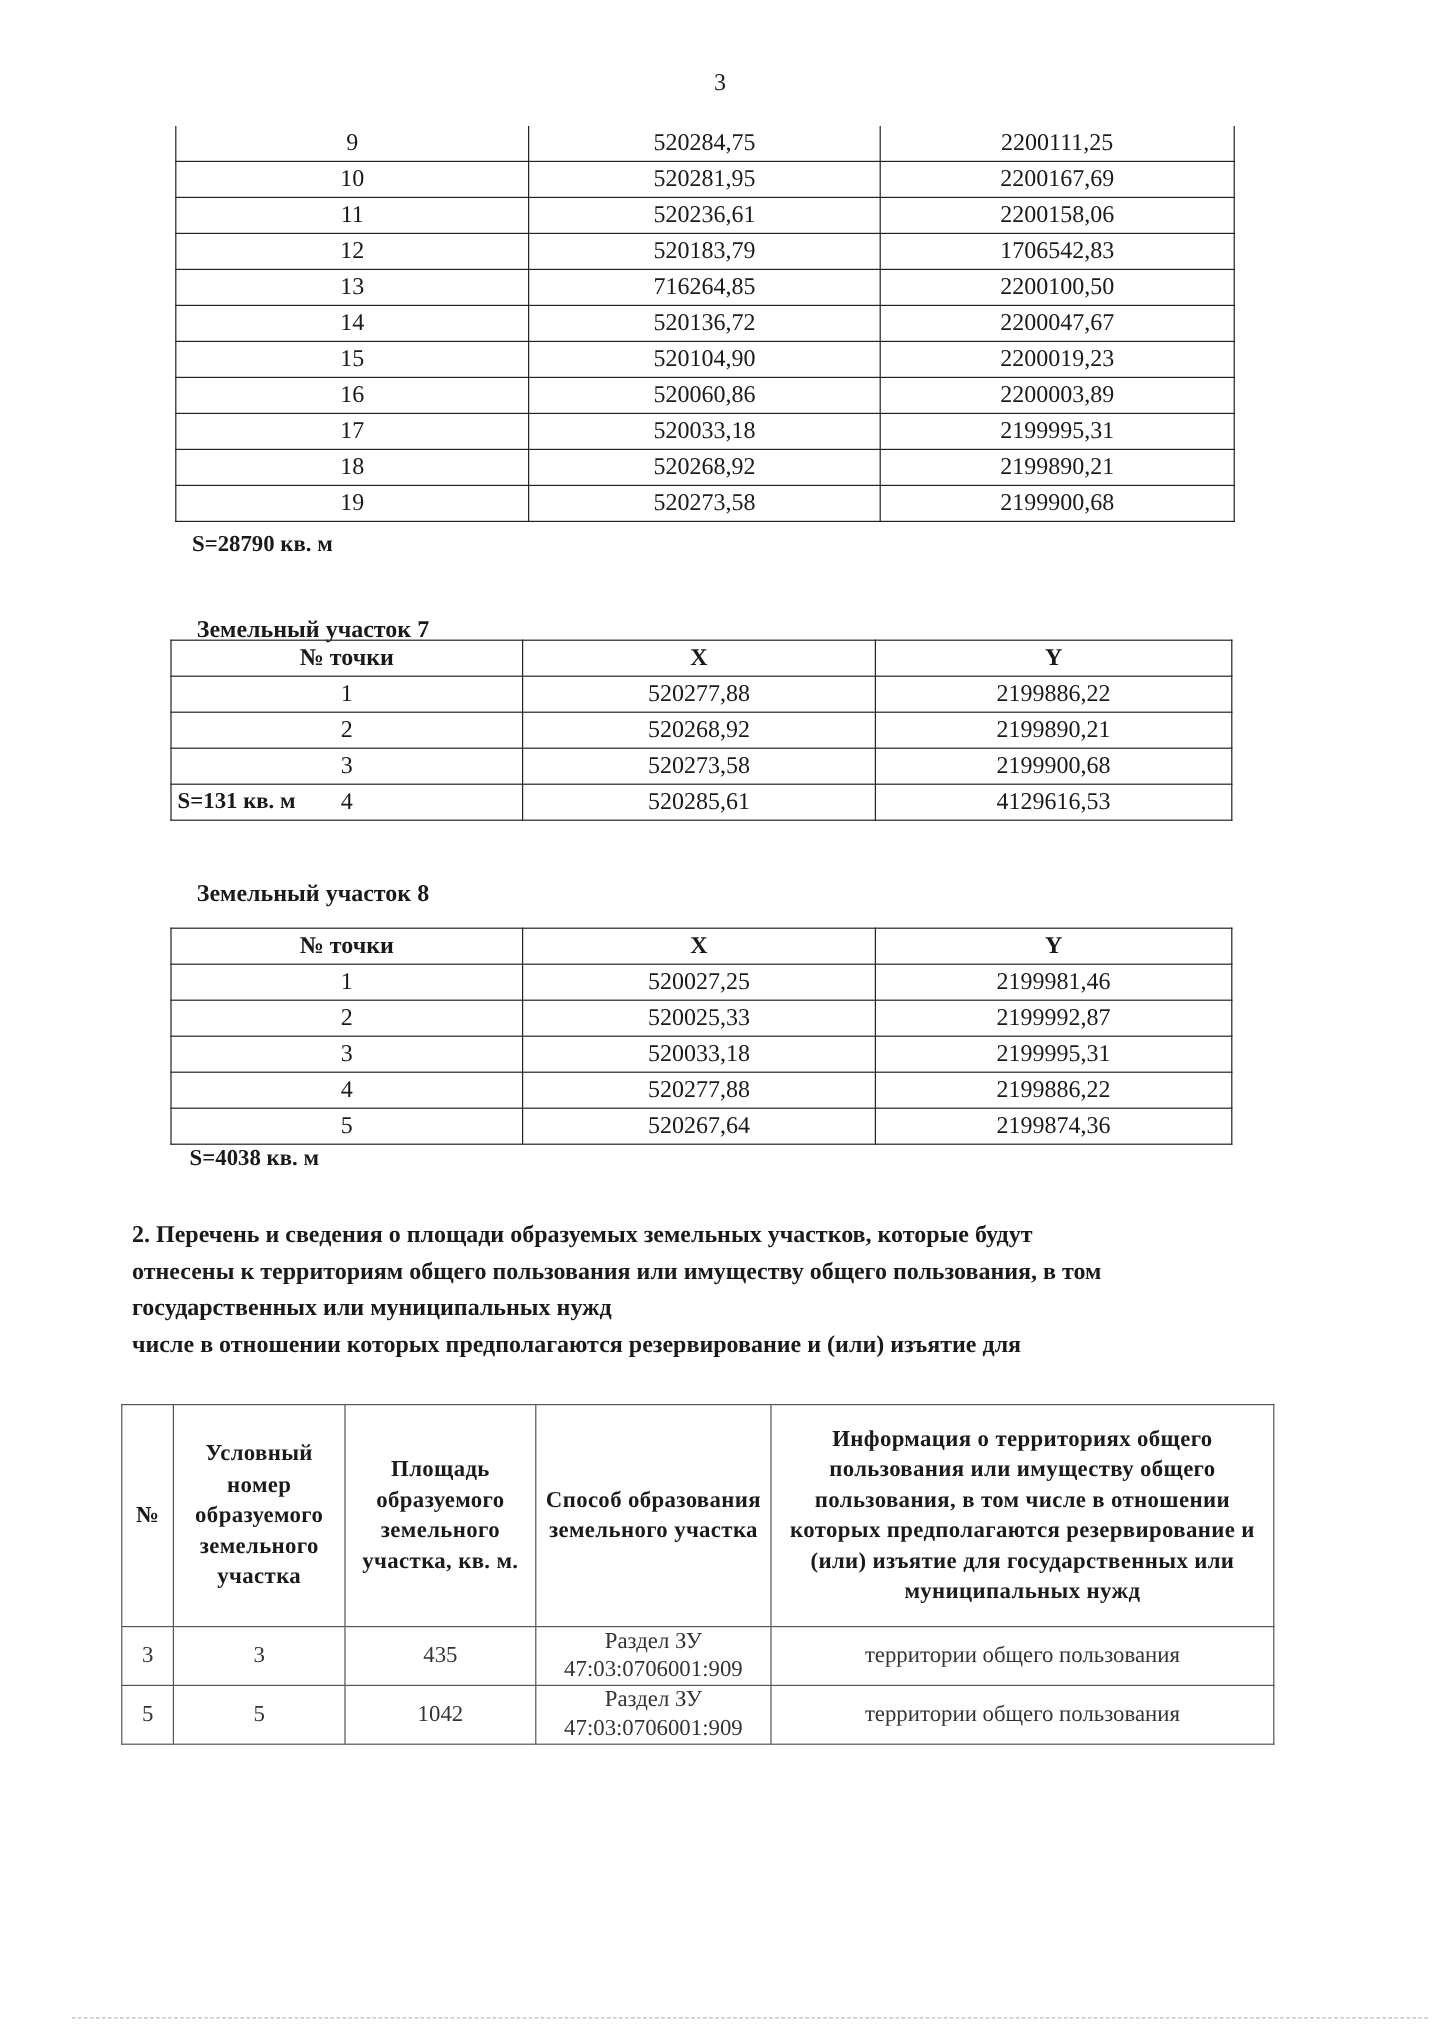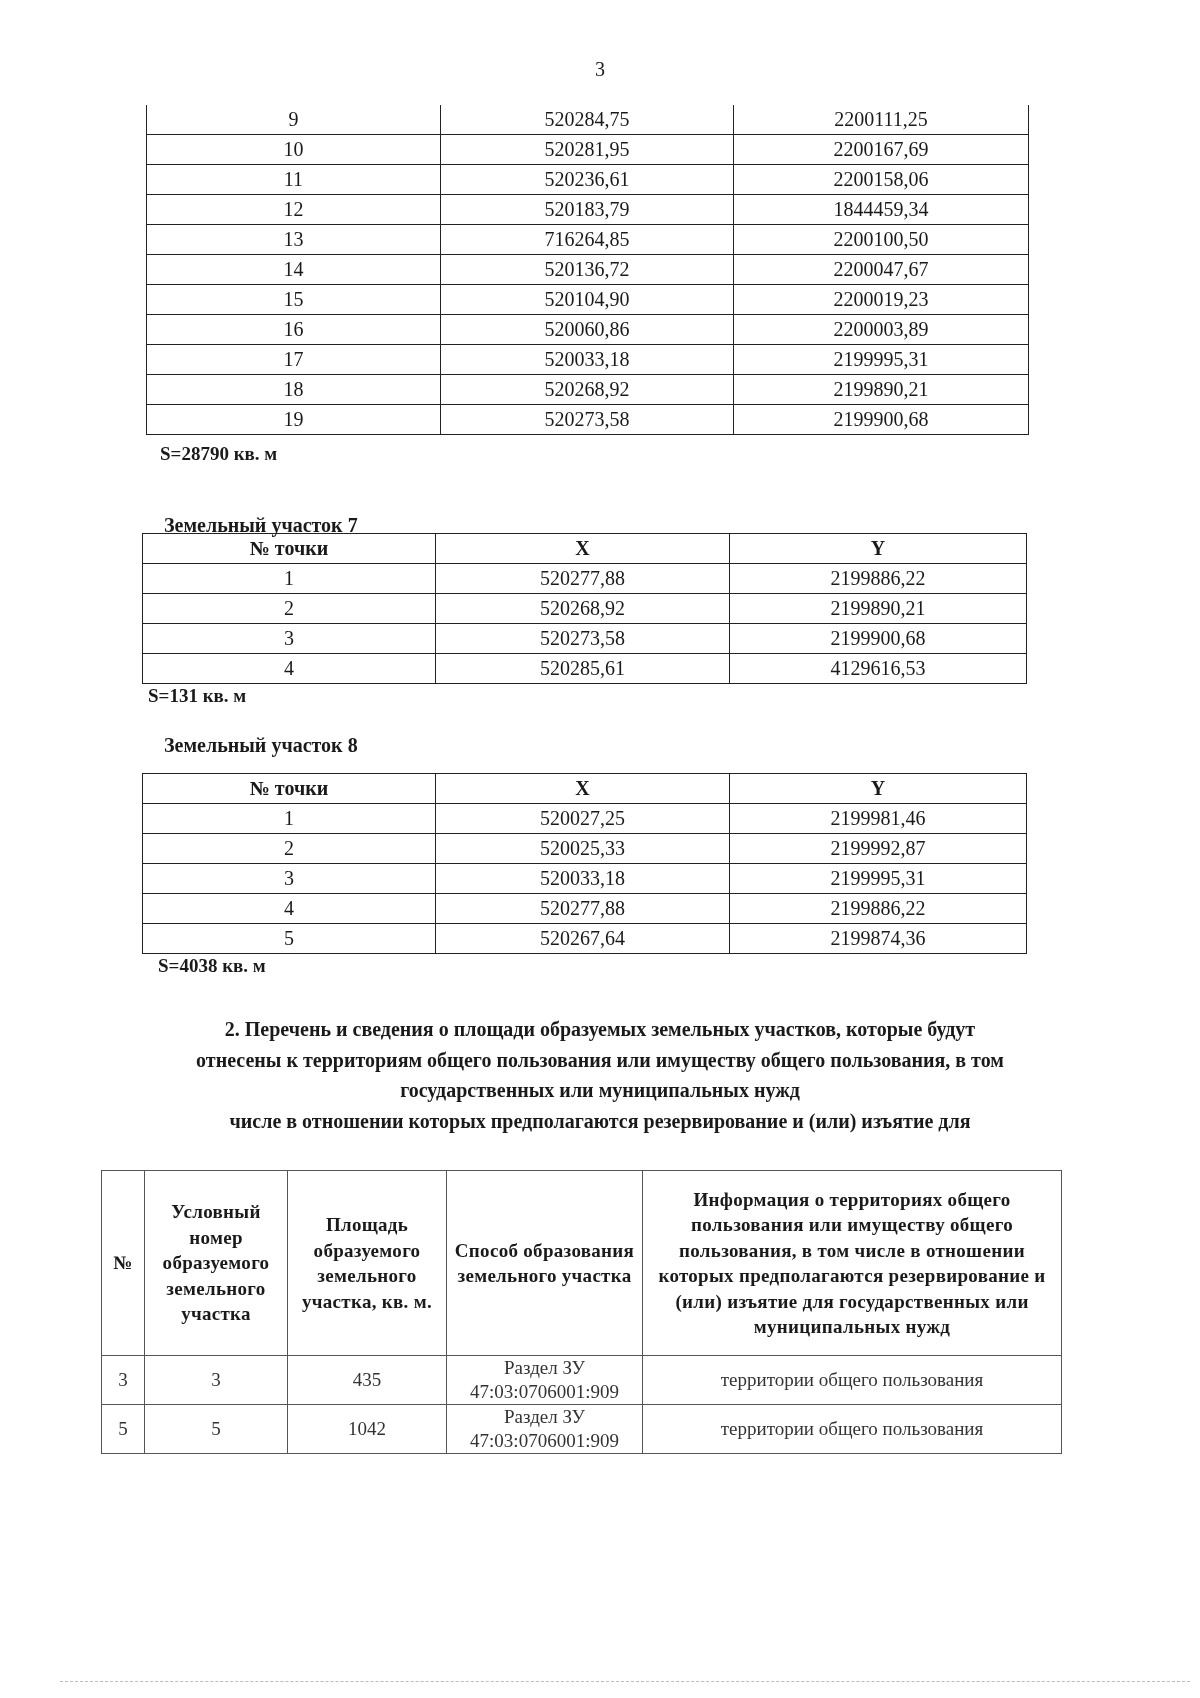--- a/index.html
+++ b/index.html
@@ -16,21 +16,21 @@
   table.coords td, table.coords th {
     border: 1.5px solid #222; text-align: center; padding: 0; height: 29px; line-height: 29px;
     font-weight: normal;
   }
   table.coords th { font-weight: bold; }
   table.coords.cont { border-top: none; }
   table.coords.cont tr:first-child td { border-top: none; }
   .area { font-weight: bold; font-size: 19px; }
   .section-title { font-weight: bold; font-size: 20px; }
   .heading {
-    left: 110px; width: 980px; top: 1014px; text-align: center;
+    left: 110px; width: 980px; top: 1014px; 
     font-weight: bold; font-size: 20px; line-height: 30.5px;
   }
   table.list {
     position: absolute; left: 101px; top: 1170px; width: 960px;
     border-collapse: collapse; table-layout: fixed; font-size: 19px;
   }
   table.list th, table.list td {
     border: 1.5px solid #555; text-align: center; vertical-align: middle; padding: 0 2px;
   }
   table.list th { font-weight: bold; line-height: 25.5px; height: 184px; letter-spacing: 0.3px; }
@@ -63,21 +63,21 @@
         <td>2200167,69</td>
       </tr>
       <tr>
         <td>11</td>
         <td>520236,61</td>
         <td>2200158,06</td>
       </tr>
       <tr>
         <td>12</td>
         <td>520183,79</td>
-        <td>1844459,34</td>
+        <td>1706542,83</td>
       </tr>
       <tr>
         <td>13</td>
         <td>716264,85</td>
         <td>2200100,50</td>
       </tr>
       <tr>
         <td>14</td>
         <td>520136,72</td>
         <td>2200047,67</td>
@@ -141,21 +141,21 @@
         <td>520273,58</td>
         <td>2199900,68</td>
       </tr>
       <tr>
         <td>4</td>
         <td>520285,61</td>
         <td>4129616,53</td>
       </tr>
     </tbody>
 </table>
-<div class="abs area" style="left:148px; top:685px;font-family:Liberation Serif, serif;">S=131 кв. м</div>
+<div class="abs area" style="left:148px; top:657px;font-family:Liberation Serif, serif;">S=131 кв. м</div>
 
 <div class="abs section-title" style="left:164px; top:734px;">Земельный участок 8</div>
 <table class="coords" style="left:142px; top:773px; width:884px;">
   <colgroup>
       <col style="width:293px">
       <col style="width:294px">
       <col style="width:297px">
     </colgroup>
   <thead>
     <tr>

